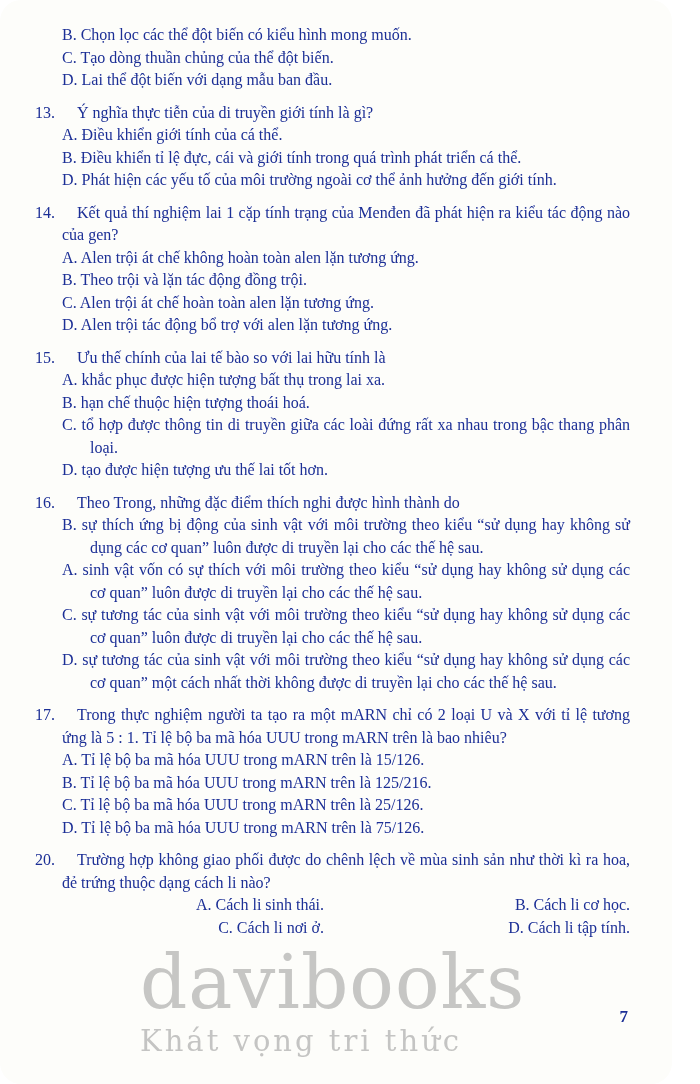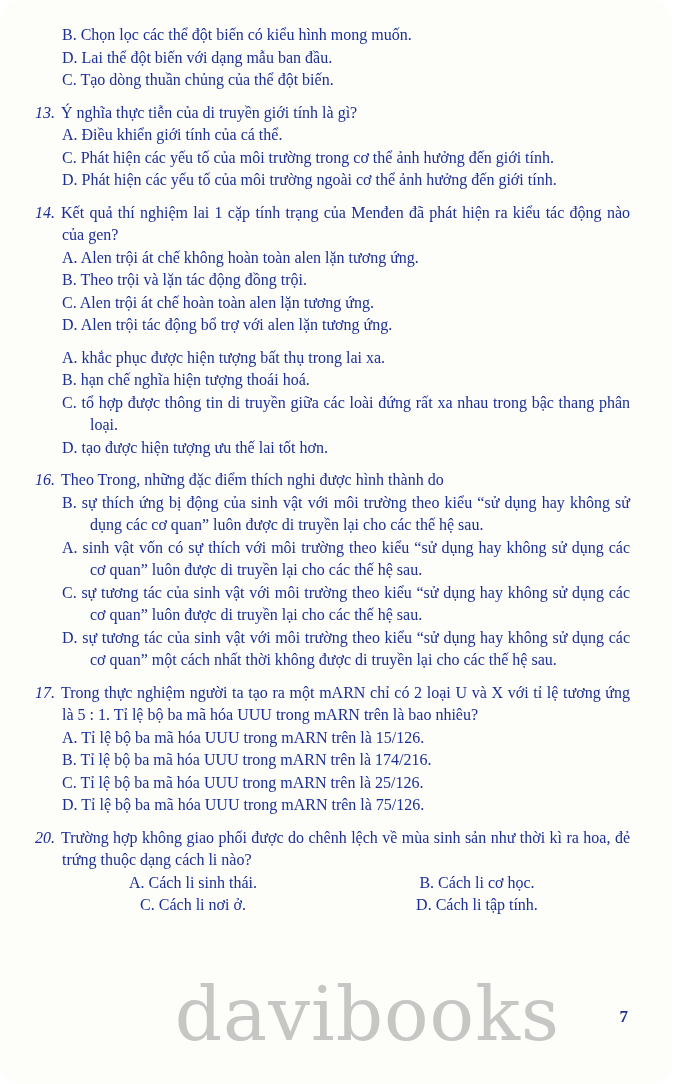--- a/index.html
+++ b/index.html
@@ -23,32 +23,32 @@
     padding-left: 28px;
     text-indent: -28px;
     text-align: justify;
   }
   .question { margin-top: 10px; }
   .q-stem {
     padding-left: 27px;
     text-indent: -27px;
     text-align: justify;
   }
-  .q-num { margin-right: 6px; font-style: italic; }
+  .q-num { margin-right: 22px; }
   .options.grid2 {
     display: grid;
     grid-template-columns: 262px 1fr;
   }
-  .options.grid2 .option { text-align: center; }
+  .options.grid2 .option { text-align: right; }
   .watermark {
     position: absolute;
     left: 140px;
-    top: 974px;
+    top: 942px;
     width: 420px;
-    text-align: right;
+    text-align: left;
     z-index: 1;
     pointer-events: none;
   }
   .wm-logo {
     font-family: "DejaVu Serif", serif;
     font-size: 74px;
     line-height: 80px;
     color: rgba(130, 130, 130, 0.45);
     letter-spacing: 1px;
   }
@@ -71,51 +71,54 @@
   }
 </style>
 </head>
 <body>
 
 <div class="page">
   <div class="content">
 
     <div class="options intro">
       <div class="option">B. Chọn lọc các thể đột biến có kiểu hình mong muốn.</div>
+      <div class="option">C. Tạo dòng thuần chủng của thể đột biến.</div>
       <div class="option">D. Lai thể đột biến với dạng mẫu ban đầu.</div>
-      <div class="option">C. Tạo dòng thuần chủng của thể đột biến.</div>
     </div>
 
     <div class="question">
       <div class="q-stem">
         <span class="q-num">13.</span><span class="q-text">Ý nghĩa thực tiễn của di truyền giới tính là gì?</span>
       </div>
       <div class="options">
         <div class="option">A. Điều khiển giới tính của cá thể.</div>
-        <div class="option">C. Phát hiện các yếu tố của môi trường trong cơ thể ảnh hưởng đến giới tính.</div>
+        <div class="option">B. Điều khiển tỉ lệ đực, cái và giới tính trong quá trình phát triển cá thể.</div>
         <div class="option">D. Phát hiện các yếu tố của môi trường ngoài cơ thể ảnh hưởng đến giới tính.</div>
       </div>
     </div>
 
     <div class="question">
       <div class="q-stem">
         <span class="q-num">14.</span><span class="q-text">Kết quả thí nghiệm lai 1 cặp tính trạng của Menđen đã phát hiện ra kiểu tác động nào của gen?</span>
       </div>
       <div class="options">
         <div class="option">A. Alen trội át chế không hoàn toàn alen lặn tương ứng.</div>
         <div class="option">B. Theo trội và lặn tác động đồng trội.</div>
         <div class="option">C. Alen trội át chế hoàn toàn alen lặn tương ứng.</div>
         <div class="option">D. Alen trội tác động bổ trợ với alen lặn tương ứng.</div>
       </div>
     </div>
 
     <div class="question">
+      <div class="q-stem">
+        <span class="q-num">15.</span><span class="q-text">Ưu thế chính của lai tế bào so với lai hữu tính là</span>
+      </div>
       <div class="options">
         <div class="option">A. khắc phục được hiện tượng bất thụ trong lai xa.</div>
-        <div class="option">B. hạn chế nghĩa hiện tượng thoái hoá.</div>
+        <div class="option">B. hạn chế thuộc hiện tượng thoái hoá.</div>
         <div class="option">C. tổ hợp được thông tin di truyền giữa các loài đứng rất xa nhau trong bậc thang phân loại.</div>
         <div class="option">D. tạo được hiện tượng ưu thế lai tốt hơn.</div>
       </div>
     </div>
 
     <div class="question">
       <div class="q-stem">
         <span class="q-num">16.</span><span class="q-text">Theo Trong, những đặc điểm thích nghi được hình thành do</span>
       </div>
       <div class="options">
@@ -125,21 +128,21 @@
         <div class="option">D. sự tương tác của sinh vật với môi trường theo kiểu “sử dụng hay không sử dụng các cơ quan” một cách nhất thời không được di truyền lại cho các thế hệ sau.</div>
       </div>
     </div>
 
     <div class="question">
       <div class="q-stem">
         <span class="q-num">17.</span><span class="q-text">Trong thực nghiệm người ta tạo ra một mARN chỉ có 2 loại U và X với tỉ lệ tương ứng là 5 : 1. Tỉ lệ bộ ba mã hóa UUU trong mARN trên là bao nhiêu?</span>
       </div>
       <div class="options">
         <div class="option">A. Tỉ lệ bộ ba mã hóa UUU trong mARN trên là 15/126.</div>
-        <div class="option">B. Tỉ lệ bộ ba mã hóa UUU trong mARN trên là 174/216.</div>
+        <div class="option">B. Tỉ lệ bộ ba mã hóa UUU trong mARN trên là 125/216.</div>
         <div class="option">C. Tỉ lệ bộ ba mã hóa UUU trong mARN trên là 25/126.</div>
         <div class="option">D. Tỉ lệ bộ ba mã hóa UUU trong mARN trên là 75/126.</div>
       </div>
     </div>
 
     <div class="question">
       <div class="q-stem">
         <span class="q-num">20.</span><span class="q-text">Trường hợp không giao phối được do chênh lệch về mùa sinh sản như thời kì ra hoa, đẻ trứng thuộc dạng cách li nào?</span>
       </div>
       <div class="options grid2">
@@ -147,16 +150,17 @@
         <div class="option">B. Cách li cơ học.</div>
         <div class="option">C. Cách li nơi ở.</div>
         <div class="option">D. Cách li tập tính.</div>
       </div>
     </div>
 
   </div>
 
   <div class="watermark">
     <div class="wm-logo">davibooks</div>
+    <div class="wm-tagline">Khát vọng tri thức</div>
   </div>
 
   <div class="page-number">7</div>
 </div>
 
 </body></html>

